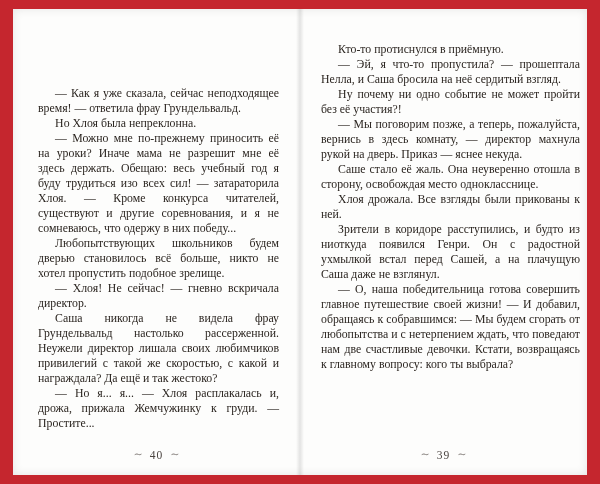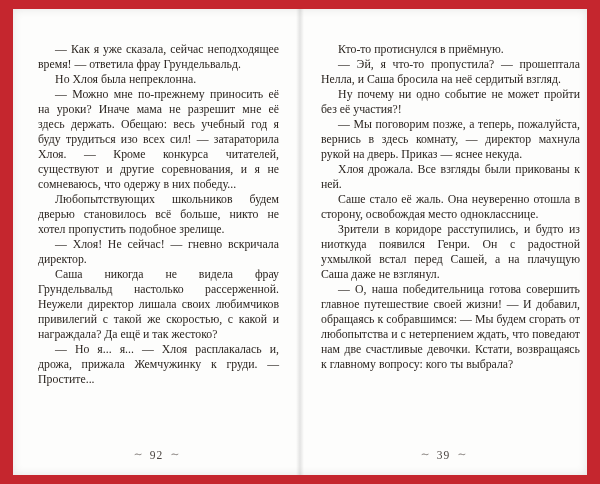--- a/index.html
+++ b/index.html
@@ -30,21 +30,21 @@
     transform: translateX(-50%);
     background: linear-gradient(to right, rgba(0,0,0,0) 0%, rgba(0,0,0,0.10) 50%, rgba(0,0,0,0) 100%);
     pointer-events: none;
   }
   .page {
     width: 50%;
     box-sizing: border-box;
     position: relative;
     color: #2b2520;
   }
-  .page-left  { padding: 33px 21px 40px 25px; }
+  .page-left  { padding: 33px 21px 40px 25px; margin-top: 44px; }
   .page-right { padding: 33px 7px 40px 21px; }
   .page-text {
     font-size: 11.8px;
     line-height: 15px;
     text-align: justify;
     hyphens: auto;
     -webkit-hyphens: auto;
   }
   .page-text p.para {
     margin: 0;
@@ -80,32 +80,32 @@
     <div class="page-text">
         <p class="para">— Как я уже сказала, сейчас неподходящее время! — ответила фрау Грундельвальд.</p>
         <p class="para">Но Хлоя была непреклонна.</p>
         <p class="para">— Можно мне по-прежнему приносить её на уроки? Иначе мама не разрешит мне её здесь держать. Обещаю: весь учебный год я буду трудиться изо всех сил! — затараторила Хлоя. — Кроме конкурса читателей, существуют и другие соревнования, и я не сомневаюсь, что одержу в них победу...</p>
         <p class="para">Любопытствующих школьников будем дверью становилось всё больше, никто не хотел пропустить подобное зрелище.</p>
         <p class="para">— Хлоя! Не сейчас! — гневно вскричала директор.</p>
         <p class="para">Саша никогда не видела фрау Грундельвальд настолько рассерженной. Неужели директор лишала своих любимчиков привилегий с такой же скоростью, с какой и награждала? Да ещё и так жестоко?</p>
         <p class="para">— Но я... я... — Хлоя расплакалась и, дрожа, прижала Жемчужинку к груди. — Простите...</p>
       </div>
     <div class="page-footer">
-      <span class="ornament">∼</span><span class="page-number">92</span><span class="ornament">∼</span>
+      <span class="ornament">∼</span><span class="page-number">40</span><span class="ornament">∼</span>
     </div>
   </div>
 
   <div class="page page-right">
     <div class="page-text">
         <p class="para">Кто-то протиснулся в приёмную.</p>
         <p class="para">— Эй, я что-то пропустила? — прошептала Нелла, и Саша бросила на неё сердитый взгляд.</p>
         <p class="para">Ну почему ни одно событие не может пройти без её участия?!</p>
         <p class="para">— Мы поговорим позже, а теперь, пожалуйста, вернись в здесь комнату, — директор махнула рукой на дверь. Приказ — яснее некуда.</p>
+        <p class="para">Саше стало её жаль. Она неуверенно отошла в сторону, освобождая место однокласснице.</p>
         <p class="para">Хлоя дрожала. Все взгляды были прикованы к ней.</p>
-        <p class="para">Саше стало её жаль. Она неуверенно отошла в сторону, освобождая место однокласснице.</p>
         <p class="para">Зрители в коридоре расступились, и будто из ниоткуда появился Генри. Он с радостной ухмылкой встал перед Сашей, а на плачущую Саша даже не взглянул.</p>
         <p class="para">— О, наша победительница готова совершить главное путешествие своей жизни! — И добавил, обращаясь к собравшимся: — Мы будем сгорать от любопытства и с нетерпением ждать, что поведают нам две счастливые девочки. Кстати, возвращаясь к главному вопросу: кого ты выбрала?</p>
       </div>
     <div class="page-footer">
       <span class="ornament">∼</span><span class="page-number">39</span><span class="ornament">∼</span>
     </div>
   </div>
 
   <div class="spine"></div>
 

